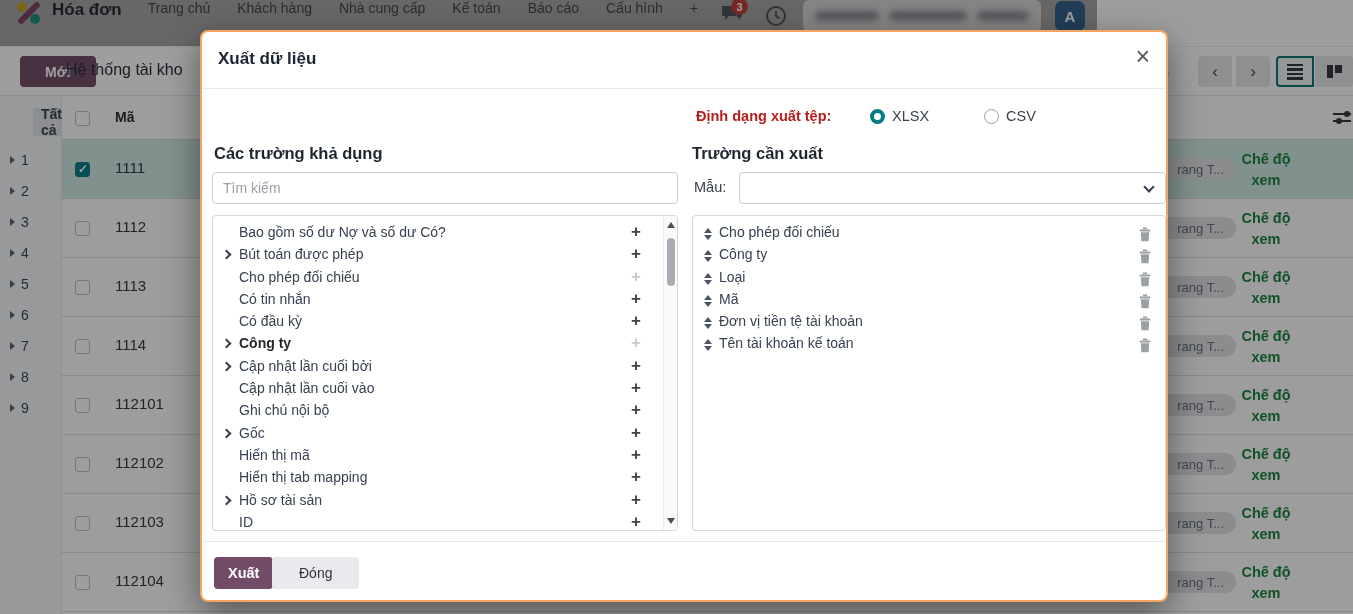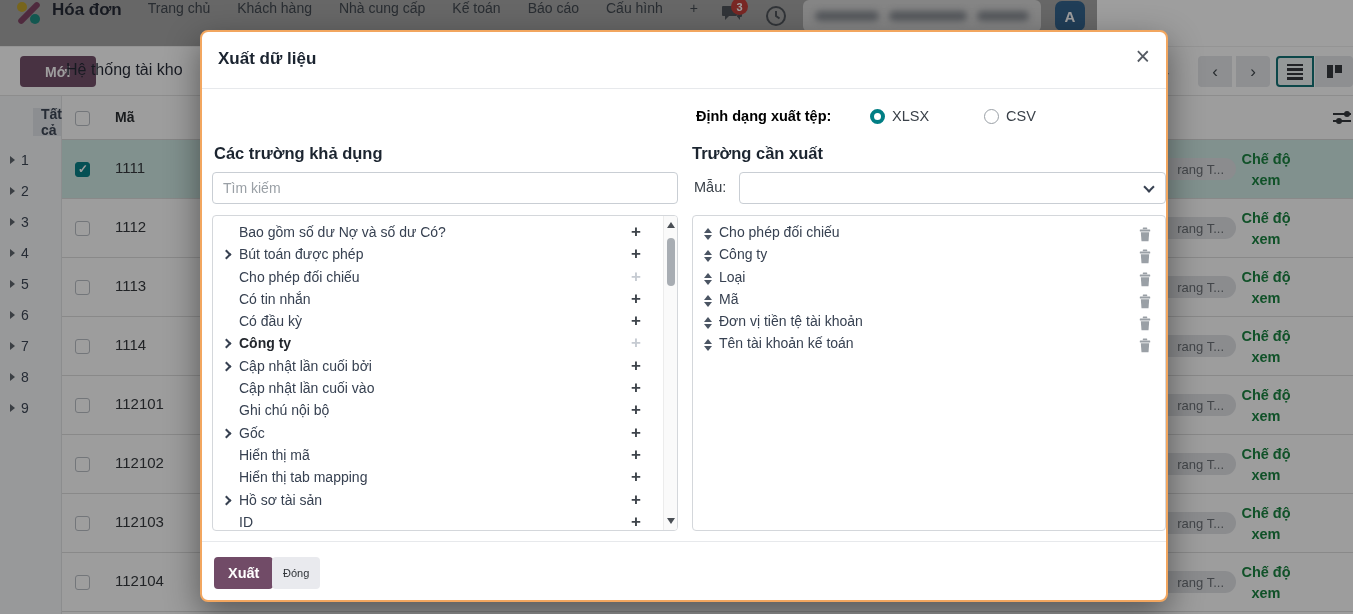--- a/index.html
+++ b/index.html
@@ -102,21 +102,21 @@
   .dlg-header { position:absolute; left:0; top:0; right:0; height:57px; border-bottom:1px solid #e7e9ec; }
   .dlg-title { position:absolute; left:16px; top:17px; font-size:17px; font-weight:bold; color:#1b2430; }
   .dlg-close { position:absolute; right:16px; top:12px; font-size:25px; color:#555b63; cursor:pointer;
                background:none; border:none; line-height:1; }
 
   .opt-row { position:absolute; left:12px; top:74px; display:flex; align-items:center; gap:10px; }
   .dlg-cbx { width:16px; height:16px; border:2px solid #7fadb2; border-radius:3px; background:#fff;
              box-shadow:0 0 0 3px #e4e6e9; cursor:pointer; }
   .opt-label { font-size:14.5px; color:#3a4149; cursor:pointer; }
 
-  .fmt-label { position:absolute; left:494px; top:76px; font-size:14.5px; font-weight:bold; color:#000000; }
+  .fmt-label { position:absolute; left:494px; top:76px; font-size:14.5px; font-weight:bold; color:#b91c1c; }
   .radio { position:absolute; top:77px; width:15px; height:15px; border-radius:50%; cursor:pointer; }
   .radio.sel { border:4.5px solid #017E84; background:#fff; }
   .radio.unsel { border:1.5px solid #9aa0a6; background:#fff; }
   .r-xlsx { left:668px; } .r-csv { left:782px; }
   .radio-label { position:absolute; top:76px; font-size:14.5px; color:#3a4149; cursor:pointer; }
   .rl-xlsx { left:690px; } .rl-csv { left:804px; }
 
   .col-title { position:absolute; top:112px; font-size:16.5px; font-weight:bold; color:#1c2530; }
   .ct-left { left:12px; } .ct-right { left:490px; }
 
@@ -160,22 +160,22 @@
   .drag i { position:absolute; left:1px; width:0; height:0;
             border-left:4px solid transparent; border-right:4px solid transparent; }
   .drag .up { top:0; border-bottom:5px solid #4b5563; }
   .drag .dn { top:7px; border-top:5px solid #4b5563; }
   .elabel { font-size:14px; color:#374151; margin-left:6px; white-space:nowrap; }
   .etrash { margin-left:auto; margin-right:14px; margin-top:3px; cursor:pointer; flex:0 0 auto; }
 
   .dlg-footer { position:absolute; left:0; right:0; top:509px; height:61px; border-top:1px solid #e7e9ec; }
   .btn-export { position:absolute; left:12px; top:15px; height:32px; padding:0 14px; background:#714B67;
                 color:#fff; font-size:14.5px; font-weight:bold; border:none; border-radius:4px; cursor:pointer; }
-  .btn-close { position:absolute; left:70px; top:15px; height:32px; padding:0 11px; background:#e9eaee;
-               color:#2f3338; font-size:11px; border:none; border-radius:4px; cursor:pointer; }
+  .btn-close { position:absolute; left:70px; top:15px; height:32px; padding:0 27px; background:#e9eaee;
+               color:#2f3338; font-size:14px; border:none; border-radius:4px; cursor:pointer; }
 </style>
 </head>
 <body>
 
 <div class="screen">
 
   <header class="navbar">
     <span class="logo">
       <i class="dot-gold"></i>
         <i class="bar"></i>

